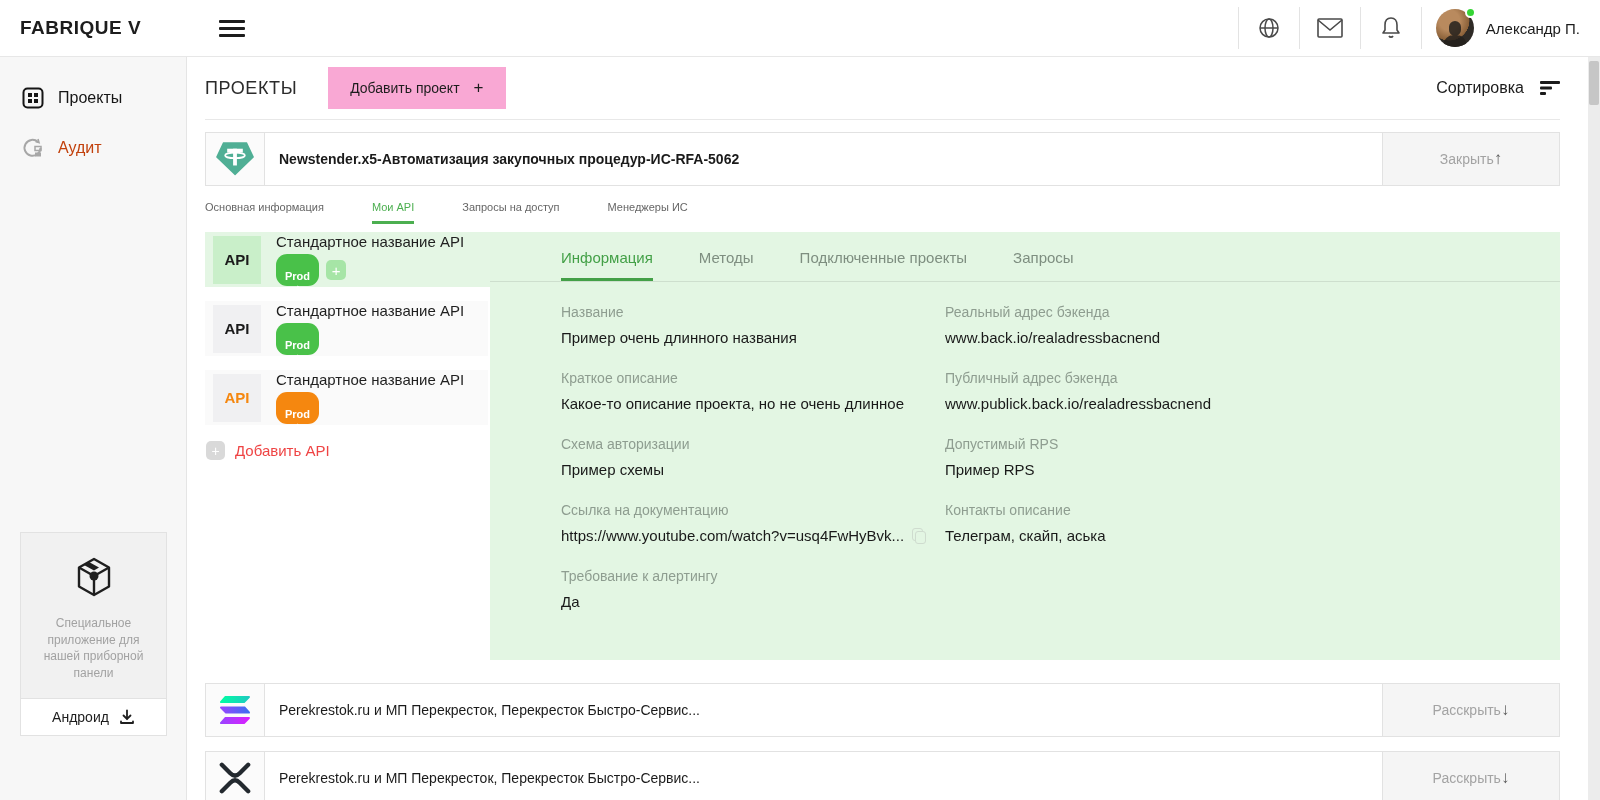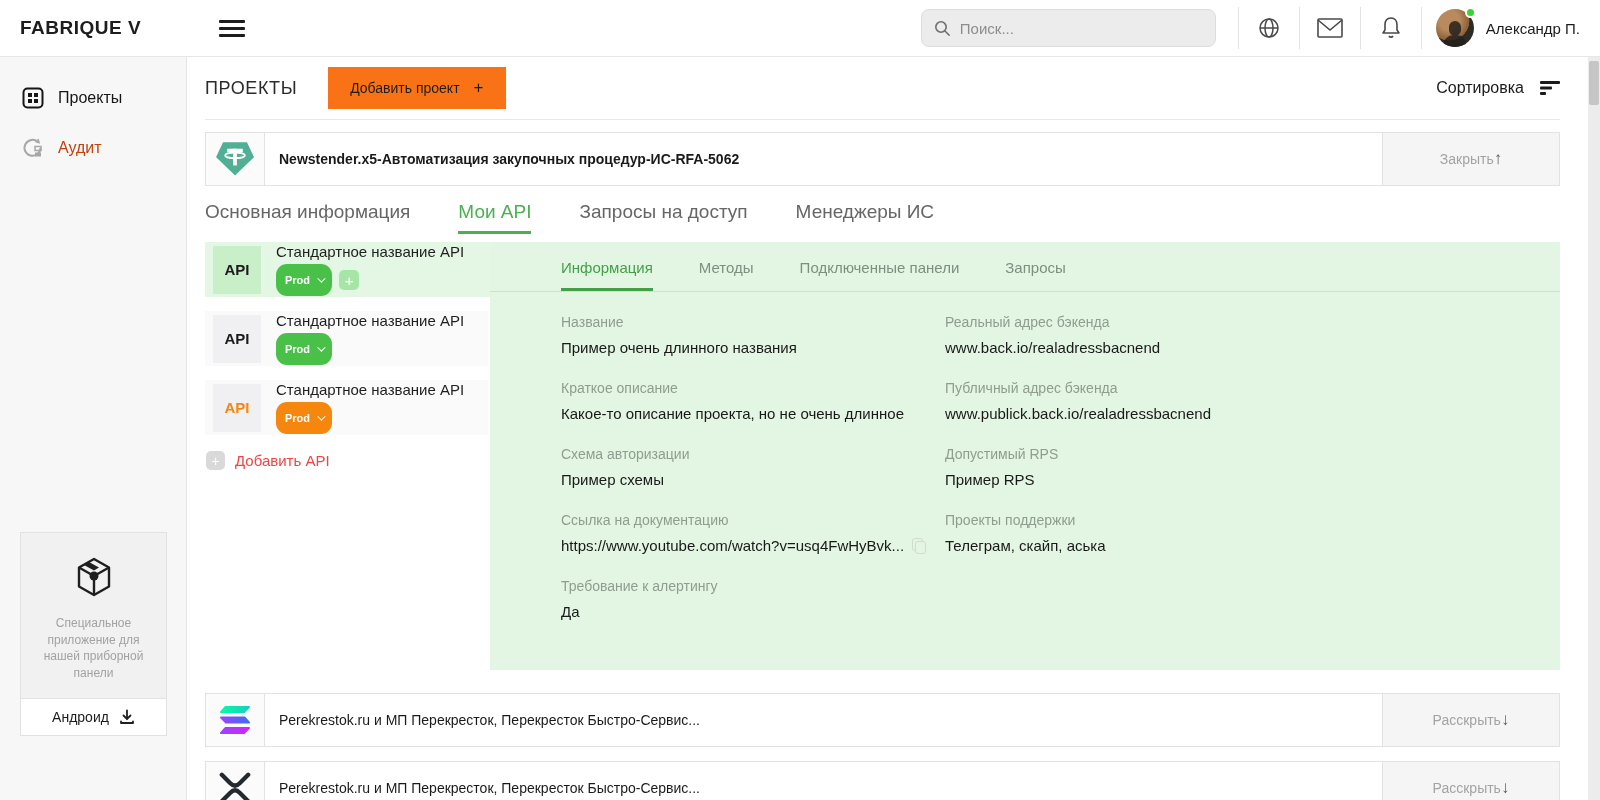--- a/index.html
+++ b/index.html
@@ -38,58 +38,58 @@
   .promo-top { padding:22px 10px 16px; text-align:center; }
   .promo-text { margin-top:16px; font-size:12px; line-height:1.4; color:#a2a2a2; }
   .promo-btn { background:#fff; border-top:1px solid #e2e2e2; padding:10px 0; display:flex; justify-content:center;
     align-items:center; gap:10px; font-size:14px; color:#1d1d1d; cursor:pointer; }
 
   .main { flex:1; padding:0 40px 0 18px; position:relative; overflow:hidden; }
 
   
   .topbar { height:62px; display:flex; align-items:center; }
   .page-title { font-size:18px; font-weight:500; letter-spacing:.6px; color:#2b2b2b; }
-  .add-project { margin-left:31px; background:#f97316; border:none; padding:13px 22px; font-size:14px; color:#1d1d1d;
+  .add-project { margin-left:31px; background:#f9a8d4; border:none; padding:13px 22px; font-size:14px; color:#1d1d1d;
     display:flex; align-items:center; gap:14px; cursor:pointer; font-family:"Liberation Sans",sans-serif; }
   .plus-glyph { font-size:17px; line-height:10px; color:#1d1d1d; }
   .sort-wrap { margin-left:auto; display:flex; align-items:center; gap:16px; cursor:pointer; }
   .sort-label { font-size:16px; color:#1b1b1b; }
   .rule { border-bottom:1px solid #e8e8e8; }
 
   
   .proj-card { margin-top:12px; height:54px; border:1px solid #e2e2e2; display:flex; align-items:stretch; background:#fff; }
   .proj-icon-cell { width:59px; flex-shrink:0; border-right:1px solid #e2e2e2; background:#fbfbfb;
     display:flex; align-items:center; justify-content:center; }
   .proj-title { flex:1; display:flex; align-items:center; padding-left:14px; font-size:14px; font-weight:600; color:#1a1a1a; }
   .proj-title.reg { font-weight:500; }
   .proj-btn { width:177px; flex-shrink:0; background:#f5f5f5; border:none; border-left:1px solid #e2e2e2;
     display:flex; align-items:center; justify-content:center; gap:0; font-size:14px; color:#a3a3a3;
     cursor:pointer; font-family:"Liberation Sans",sans-serif; }
   .arrow-g { font-size:17px; color:#5c5c5c; }
 
   
   .main-tabs { display:flex; margin-top:15px; }
-  .main-tab { margin-right:48px; padding-bottom:11px; font-size:19px; color:#666; cursor:pointer; }
+  .main-tab { margin-right:48px; padding-bottom:11px; font-size:11px; color:#666; cursor:pointer; }
   .main-tab.active { color:#4caf50; box-shadow: inset 0 -3px 0 #4caf50; }
 
   
   .content-row { display:flex; margin-top:8px; align-items:flex-start; }
   .api-list { width:285px; flex-shrink:0; }
   .api-item { width:283px; height:55px; margin-bottom:14px; background:#fafafa; display:flex; align-items:center;
     padding-left:8px; cursor:pointer; }
   .api-item.active { width:285px; background:#e4f6e4; }
   .api-badge { width:48px; height:48px; background:#f0f0f2; display:flex; align-items:center; justify-content:center;
     font-size:15px; font-weight:700; color:#1b1b1b; flex-shrink:0; }
   .api-item.active .api-badge { background:#c9efc9; }
   .api-badge.orange { color:#f5870f; }
   .api-meta { margin-left:15px; }
   .api-name { font-size:15px; color:#1f1f1f; }
   .pill-row { display:flex; align-items:center; gap:7px; margin-top:4px; }
   .pill { height:32px; border-radius:11px; background:#49c149; color:#fff; font-size:11px; font-weight:700;
-    display:flex; align-items:center; padding:16px 9px; gap:7px; cursor:pointer; border:none; font-family:"Liberation Sans",sans-serif; }
+    display:flex; align-items:center; padding:16px 9px; gap:7px; cursor:pointer; border:none; font-family:"Liberation Sans",sans-serif;flex-direction:column; }
   .pill.orange { background:#f5870f; }
   .chev { width:6px; height:6px; border-right:1.6px solid #fff; border-bottom:1.6px solid #fff;
     transform:rotate(45deg) translateY(-2px); }
   .mini-plus { width:20px; height:20px; border-radius:5px; background:#a6e5a6; color:#fff; font-size:15px;
     display:flex; align-items:center; justify-content:center; cursor:pointer; border:none; }
   .add-api { display:flex; align-items:center; gap:10px; margin-top:16px; padding-left:1px; cursor:pointer; }
   .add-api-box { width:19px; height:19px; border-radius:5px; background:#d9d9d9; color:#fff; font-size:14px;
     display:flex; align-items:center; justify-content:center; }
   .add-api-label { font-size:15px; color:#ef4444; }
 
@@ -121,29 +121,20 @@
 
 <div class="header">
   <div class="logo">FABRIQUE V</div>
   <div class="burger">
       <div></div>
       <div></div>
       <div></div>
     </div>
   <div class="hspacer"></div>
 
-  <div class="search">
-    <span>
-      <svg width="17" height="17" viewBox="0 0 17 17">
-          <circle cx="7" cy="7" r="5.2" fill="none" stroke="#6f6f6f" stroke-width="1.6"></circle>
-          <line x1="11" y1="11" x2="15.2" y2="15.2" stroke="#6f6f6f" stroke-width="1.6" stroke-linecap="round"></line>
-        </svg>
-    </span>
-    <input type="text" placeholder="Поиск..." style="">
-  </div>
 
   <div class="hdr-sep" style="margin-left:22px"></div>
   <div class="hdr-ic">
     <svg width="24" height="24" viewBox="0 0 24 24" fill="none" stroke="#4a4a4a" stroke-width="1.5">
       <circle cx="12" cy="12" r="9"></circle>
         <ellipse cx="12" cy="12" rx="4" ry="9"></ellipse>
         <line x1="3" y1="12" x2="21" y2="12"></line>
     </svg>
   </div>
   <div class="hdr-sep"></div>
@@ -314,21 +305,21 @@
         <div class="add-api">
           <span class="add-api-box">+</span>
           <span class="add-api-label">Добавить API</span>
         </div>
       </div>
 
       <div class="detail-panel">
         <div class="panel-tabs">
           <div class="panel-tab active">Информация</div>
           <div class="panel-tab">Методы</div>
-          <div class="panel-tab">Подключенные панели</div>
+          <div class="panel-tab">Подключенные проекты</div>
           <div class="panel-tab">Запросы</div>
         </div>
         <div class="fields">
           <div class="fcol-left">
             <div class="field">
               <div class="f-label">Название</div>
               <div class="f-value">Пример очень длинного названия</div>
             </div>
             <div class="field">
               <div class="f-label">Краткое описание</div>
@@ -360,21 +351,21 @@
             </div>
             <div class="field">
               <div class="f-label">Публичный адрес бэкенда</div>
               <div class="f-value">www.publick.back.io/realadressbacnend</div>
             </div>
             <div class="field">
               <div class="f-label">Допустимый RPS</div>
               <div class="f-value">Пример RPS</div>
             </div>
             <div class="field">
-              <div class="f-label">Проекты поддержки</div>
+              <div class="f-label">Контакты описание</div>
               <div class="f-value">Телеграм, скайп, аська</div>
             </div>
           </div>
         </div>
       </div>
     </div>
 
     <div class="gap24"></div>
 
     <div class="proj-card" style="margin-top:0">

